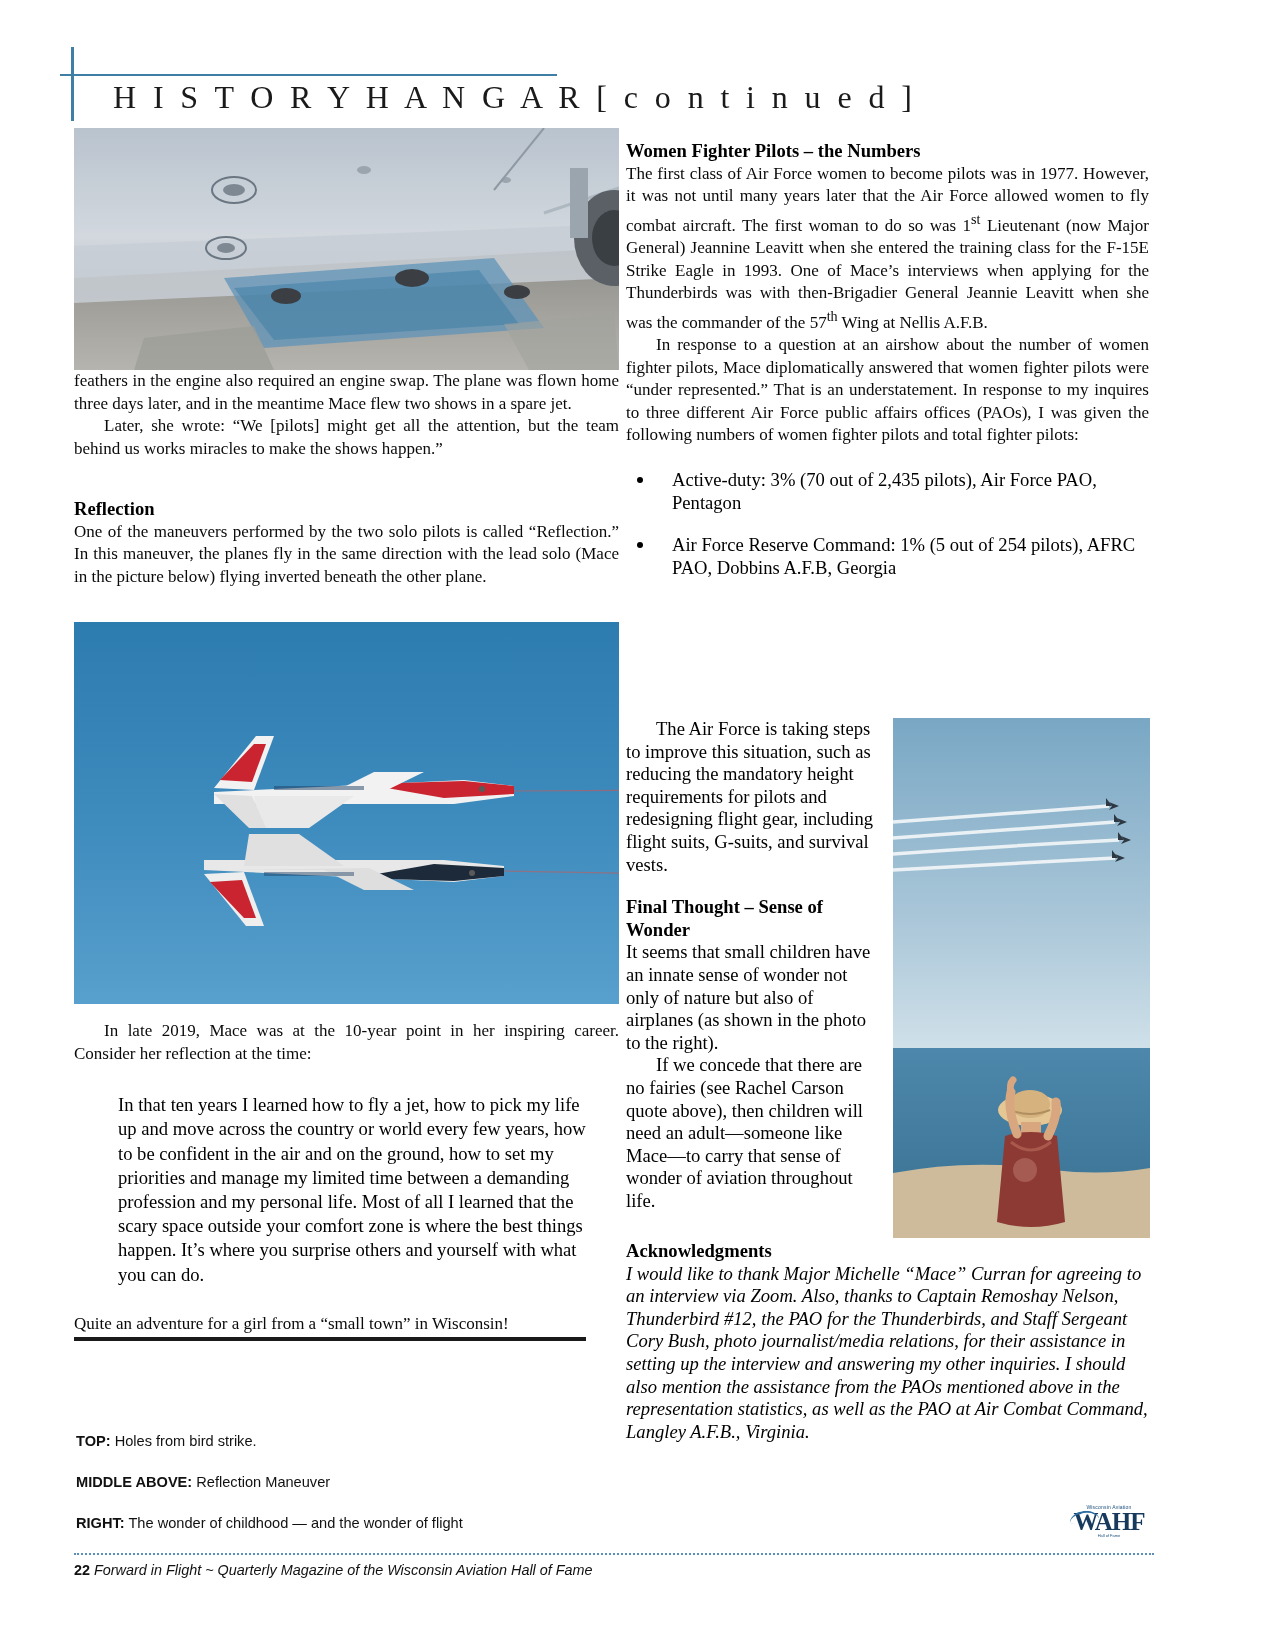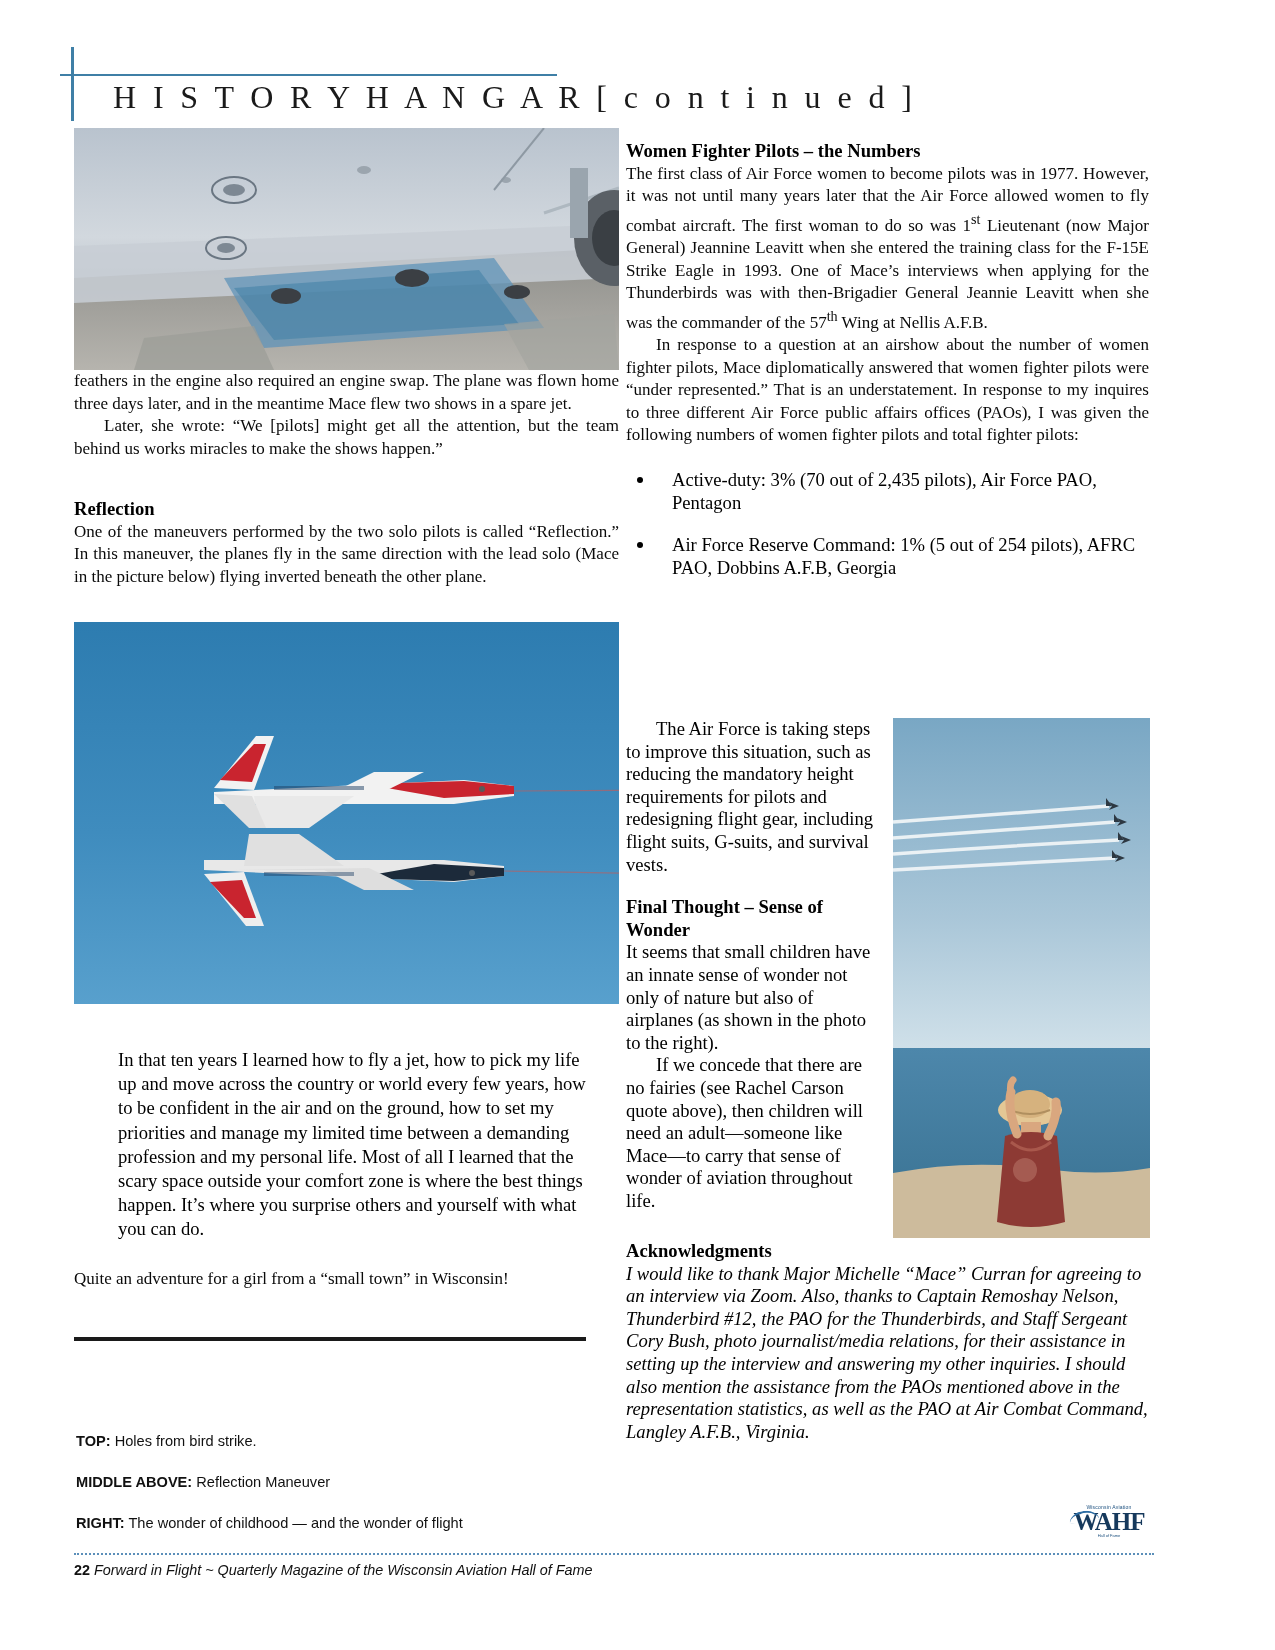--- a/index.html
+++ b/index.html
@@ -310,20 +310,21 @@
         <path d="M0,14 L42,66 L60,66 L40,12 Z" fill="#eeeeee"></path>
         <path d="M6,22 L40,58 L52,58 L38,20 Z" fill="#c9242f"></path>
         <circle cx="268" cy="13" r="3" fill="#5a5a5a"></circle>
         <rect x="60" y="12" width="90" height="4" fill="#1d3f63" opacity=".45"></rect>
         <path d="M300,11 L470,14" stroke="#d8544a" stroke-width="1.2" opacity=".5" fill="none"></path>
       </g>
     </svg>
   </div>
 
   <div style="position:absolute;left:74px;top:1020px;width:545px;">
+    <p class="body-text indent">In late 2019, Mace was at the 10-year point in her inspiring career. Consider her reflection at the time:</p>
     <p class="blockquote" style="margin-top:28px;">In that ten years I learned how to fly a jet, how to pick my life up and move across the country or world every few years, how to be confident in the air and on the ground, how to set my priorities and manage my limited time between a demanding profession and my personal life. Most of all I learned that the scary space outside your comfort zone is where the best things happen. It’s where you surprise others and yourself with what you can do.</p>
     <p class="body-text" style="margin-top:26px;">Quite an adventure for a girl from a “small town” in Wisconsin!</p>
   </div>
 
   <div class="cap-rule"></div>
   <div style="position:absolute;left:76px;top:1432px;width:545px;">
     <p class="caption" style="margin:0 0 23px 0;">
       <b>TOP:</b>
       <span>Holes from bird strike.</span>
     </p>

